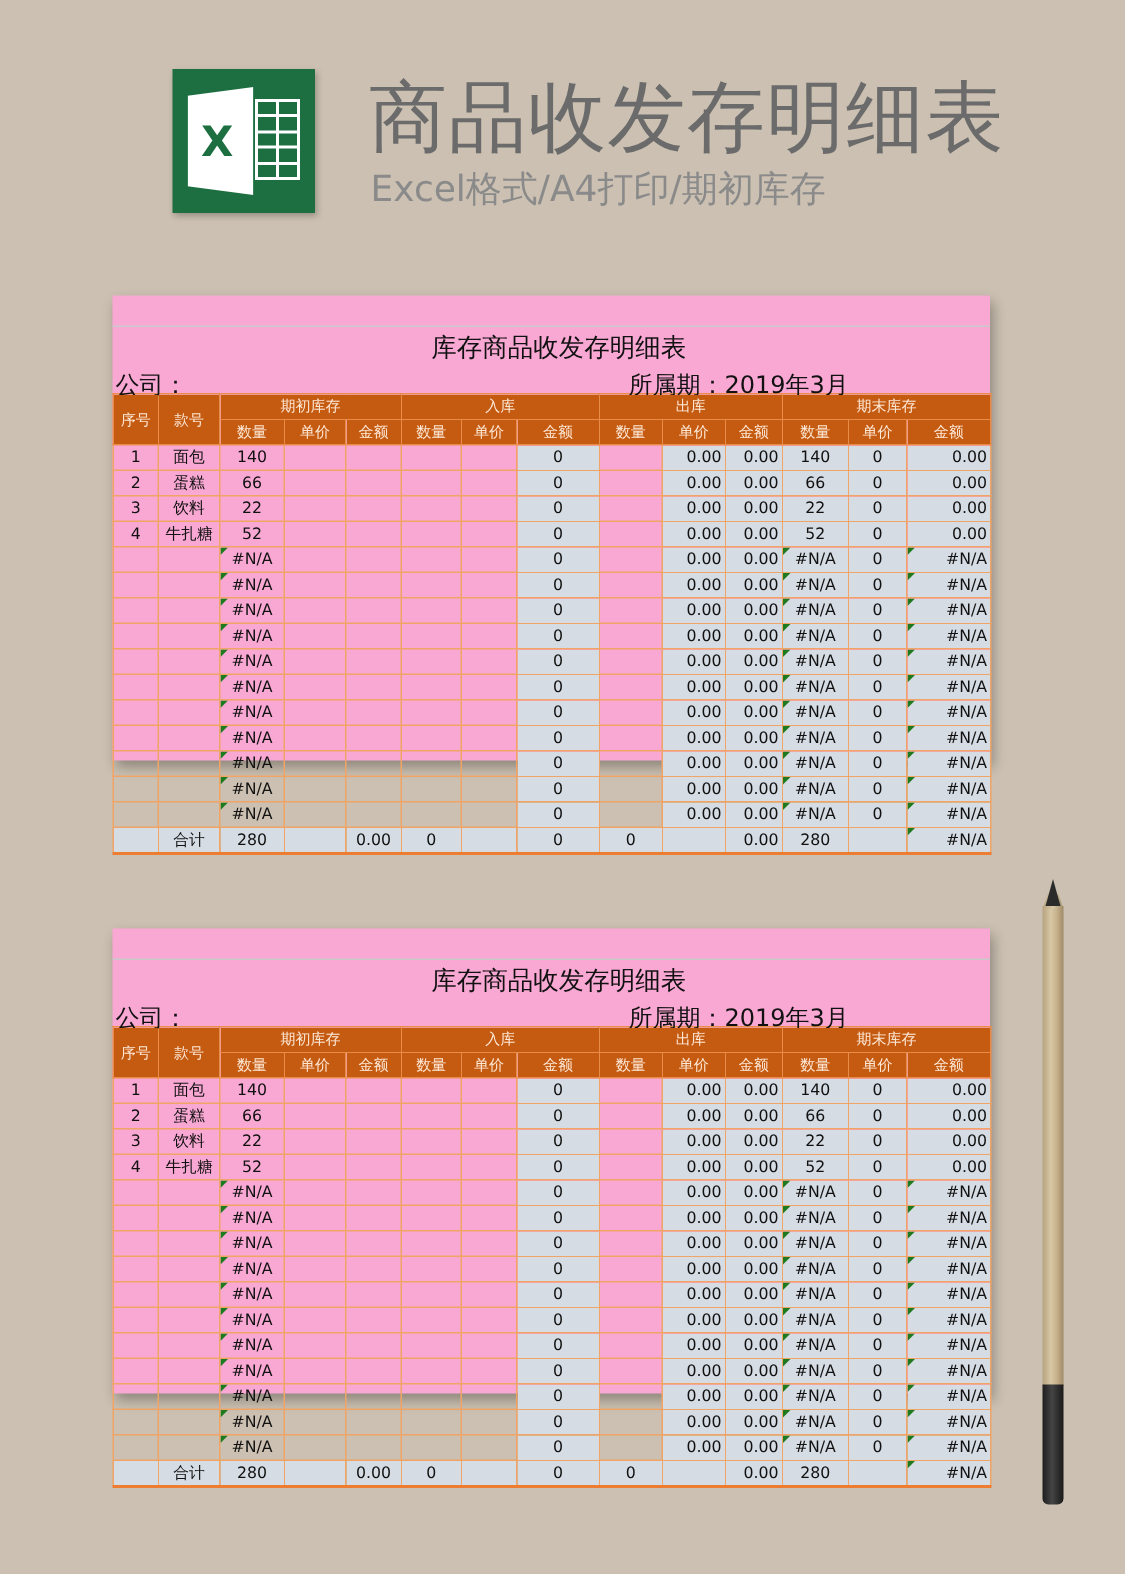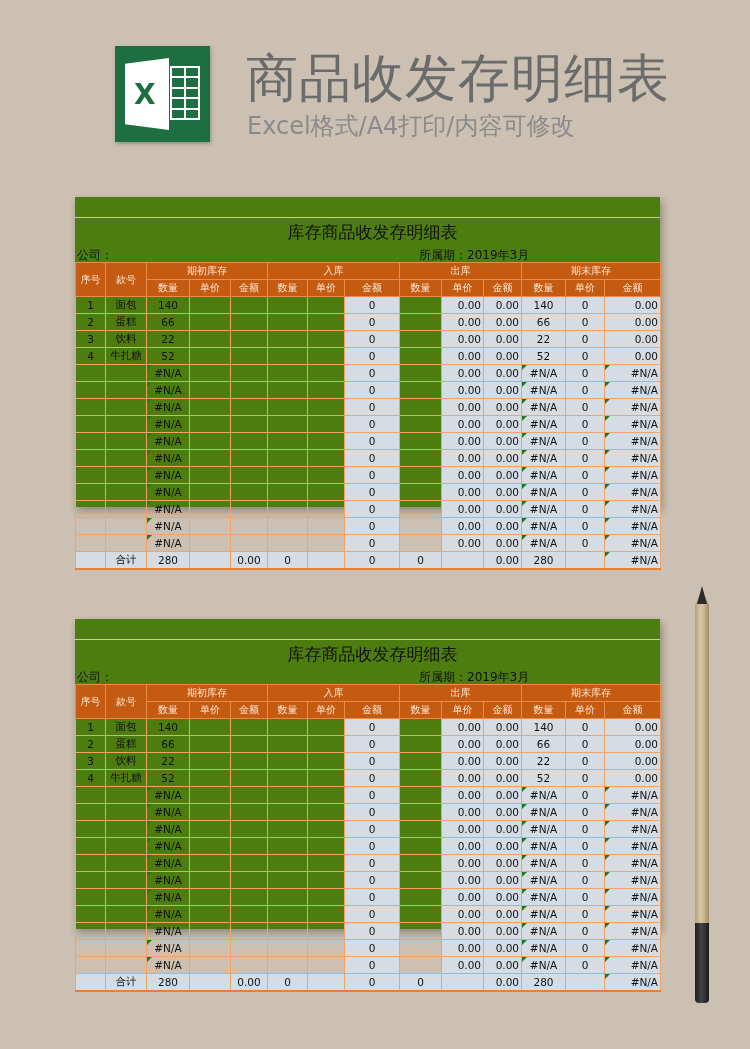--- a/index.html
+++ b/index.html
@@ -5,24 +5,24 @@
   html,body{margin:0;padding:0;}
   body{width:750px;height:1049px;background:#cbc0b1;position:relative;overflow:hidden;font-family:"DejaVu Sans","Liberation Sans",sans-serif;}
   .banner{position:absolute;left:0;top:0;width:750px;height:190px;}
   .xl-icon{position:absolute;left:115px;top:46px;width:95px;height:96px;background:#1d6f42;box-shadow:1px 2px 4px rgba(0,0,0,0.25);}
   .xl-icon .page{position:absolute;left:10px;top:12px;width:44px;height:72px;background:#fff;clip-path:polygon(0 8%,100% 0,100% 100%,0 92%);}
   .xl-icon .page span{position:absolute;left:9px;top:20px;font-size:28px;font-weight:bold;color:#1d6f42;font-family:"DejaVu Sans",sans-serif;}
   .xl-icon .grid{position:absolute;left:55px;top:20px;width:30px;height:54px;background:#fff;display:grid;grid-template-columns:1fr 1fr;grid-template-rows:repeat(5,1fr);gap:2px;padding:2px;box-sizing:border-box;}
   .xl-icon .grid i{background:#1d6f42;display:block;}
   .banner-title{position:absolute;left:246px;top:44px;font-size:52px;color:#6b6b6b;letter-spacing:1px;white-space:nowrap;}
   .banner-sub{position:absolute;left:247px;top:110px;font-size:24px;color:#8a8a8a;white-space:nowrap;}
-  .sheet{position:absolute;left:75px;width:585px;height:310px;background:#4d7c0f;box-shadow:2px 4px 8px rgba(0,0,0,0.3);}
+  .sheet{position:absolute;left:75px;width:585px;height:310px;background:#f9a8d4;box-shadow:2px 4px 8px rgba(0,0,0,0.3);}
   .sheet .topbar{height:20px;border-bottom:1px solid #c9c9c9;}
   .sheet .title{height:28px;text-align:center;font-size:17px;line-height:28px;color:#111;padding-left:10px;}
-  .sheet .meta{position:relative;height:16px;font-size:12px;color:#111;}
+  .sheet .meta{position:relative;height:16px;font-size:16px;color:#111;}
   .sheet .meta .company{position:absolute;left:2px;top:1px;}
   .sheet .meta .period{position:absolute;left:344px;top:1px;}
   table.grid{border-collapse:collapse;table-layout:fixed;width:585px;font-size:10.5px;color:#111;padding-left:16px;}
   table.grid td, table.grid th{border:1px solid #f0a466;height:16px;padding:0 2px;text-align:center;white-space:nowrap;overflow:hidden;position:relative;font-weight:normal;}
   table.grid th{background:#c55a11;color:#fde8d6;font-size:10px;border-color:#e98c4a;}
   table.grid td.g{background:#d6dce4;}
   table.grid td.r{text-align:right;}
   table.grid td.tri::before{content:"";position:absolute;left:0;top:0;width:0;height:0;border-top:5px solid #1e7a1e;border-right:5px solid transparent;}
   table.grid tr.total td{background:#d6dce4;}
   table.grid tr.total{border-bottom:2px solid #ed7d31;}
@@ -47,21 +47,21 @@
         <i></i>
         <i></i>
         <i></i>
         <i></i>
         <i></i>
         <i></i>
         <i></i>
       </div>
   </div>
   <div class="banner-title">商品收发存明细表</div>
-  <div class="banner-sub">Excel格式/A4打印/内容可修改</div>
+  <div class="banner-sub">Excel格式/A4打印/期初库存</div>
 </div>
 
 <div class="sheet" id="sheet1" style="top:197px;">
   <div class="topbar"></div>
   <div class="title">库存商品收发存明细表</div>
   <div class="meta">
     <span class="company">公司：</span>
     <span class="period">所属期：2019年3月</span>
   </div>
   <table class="grid">

